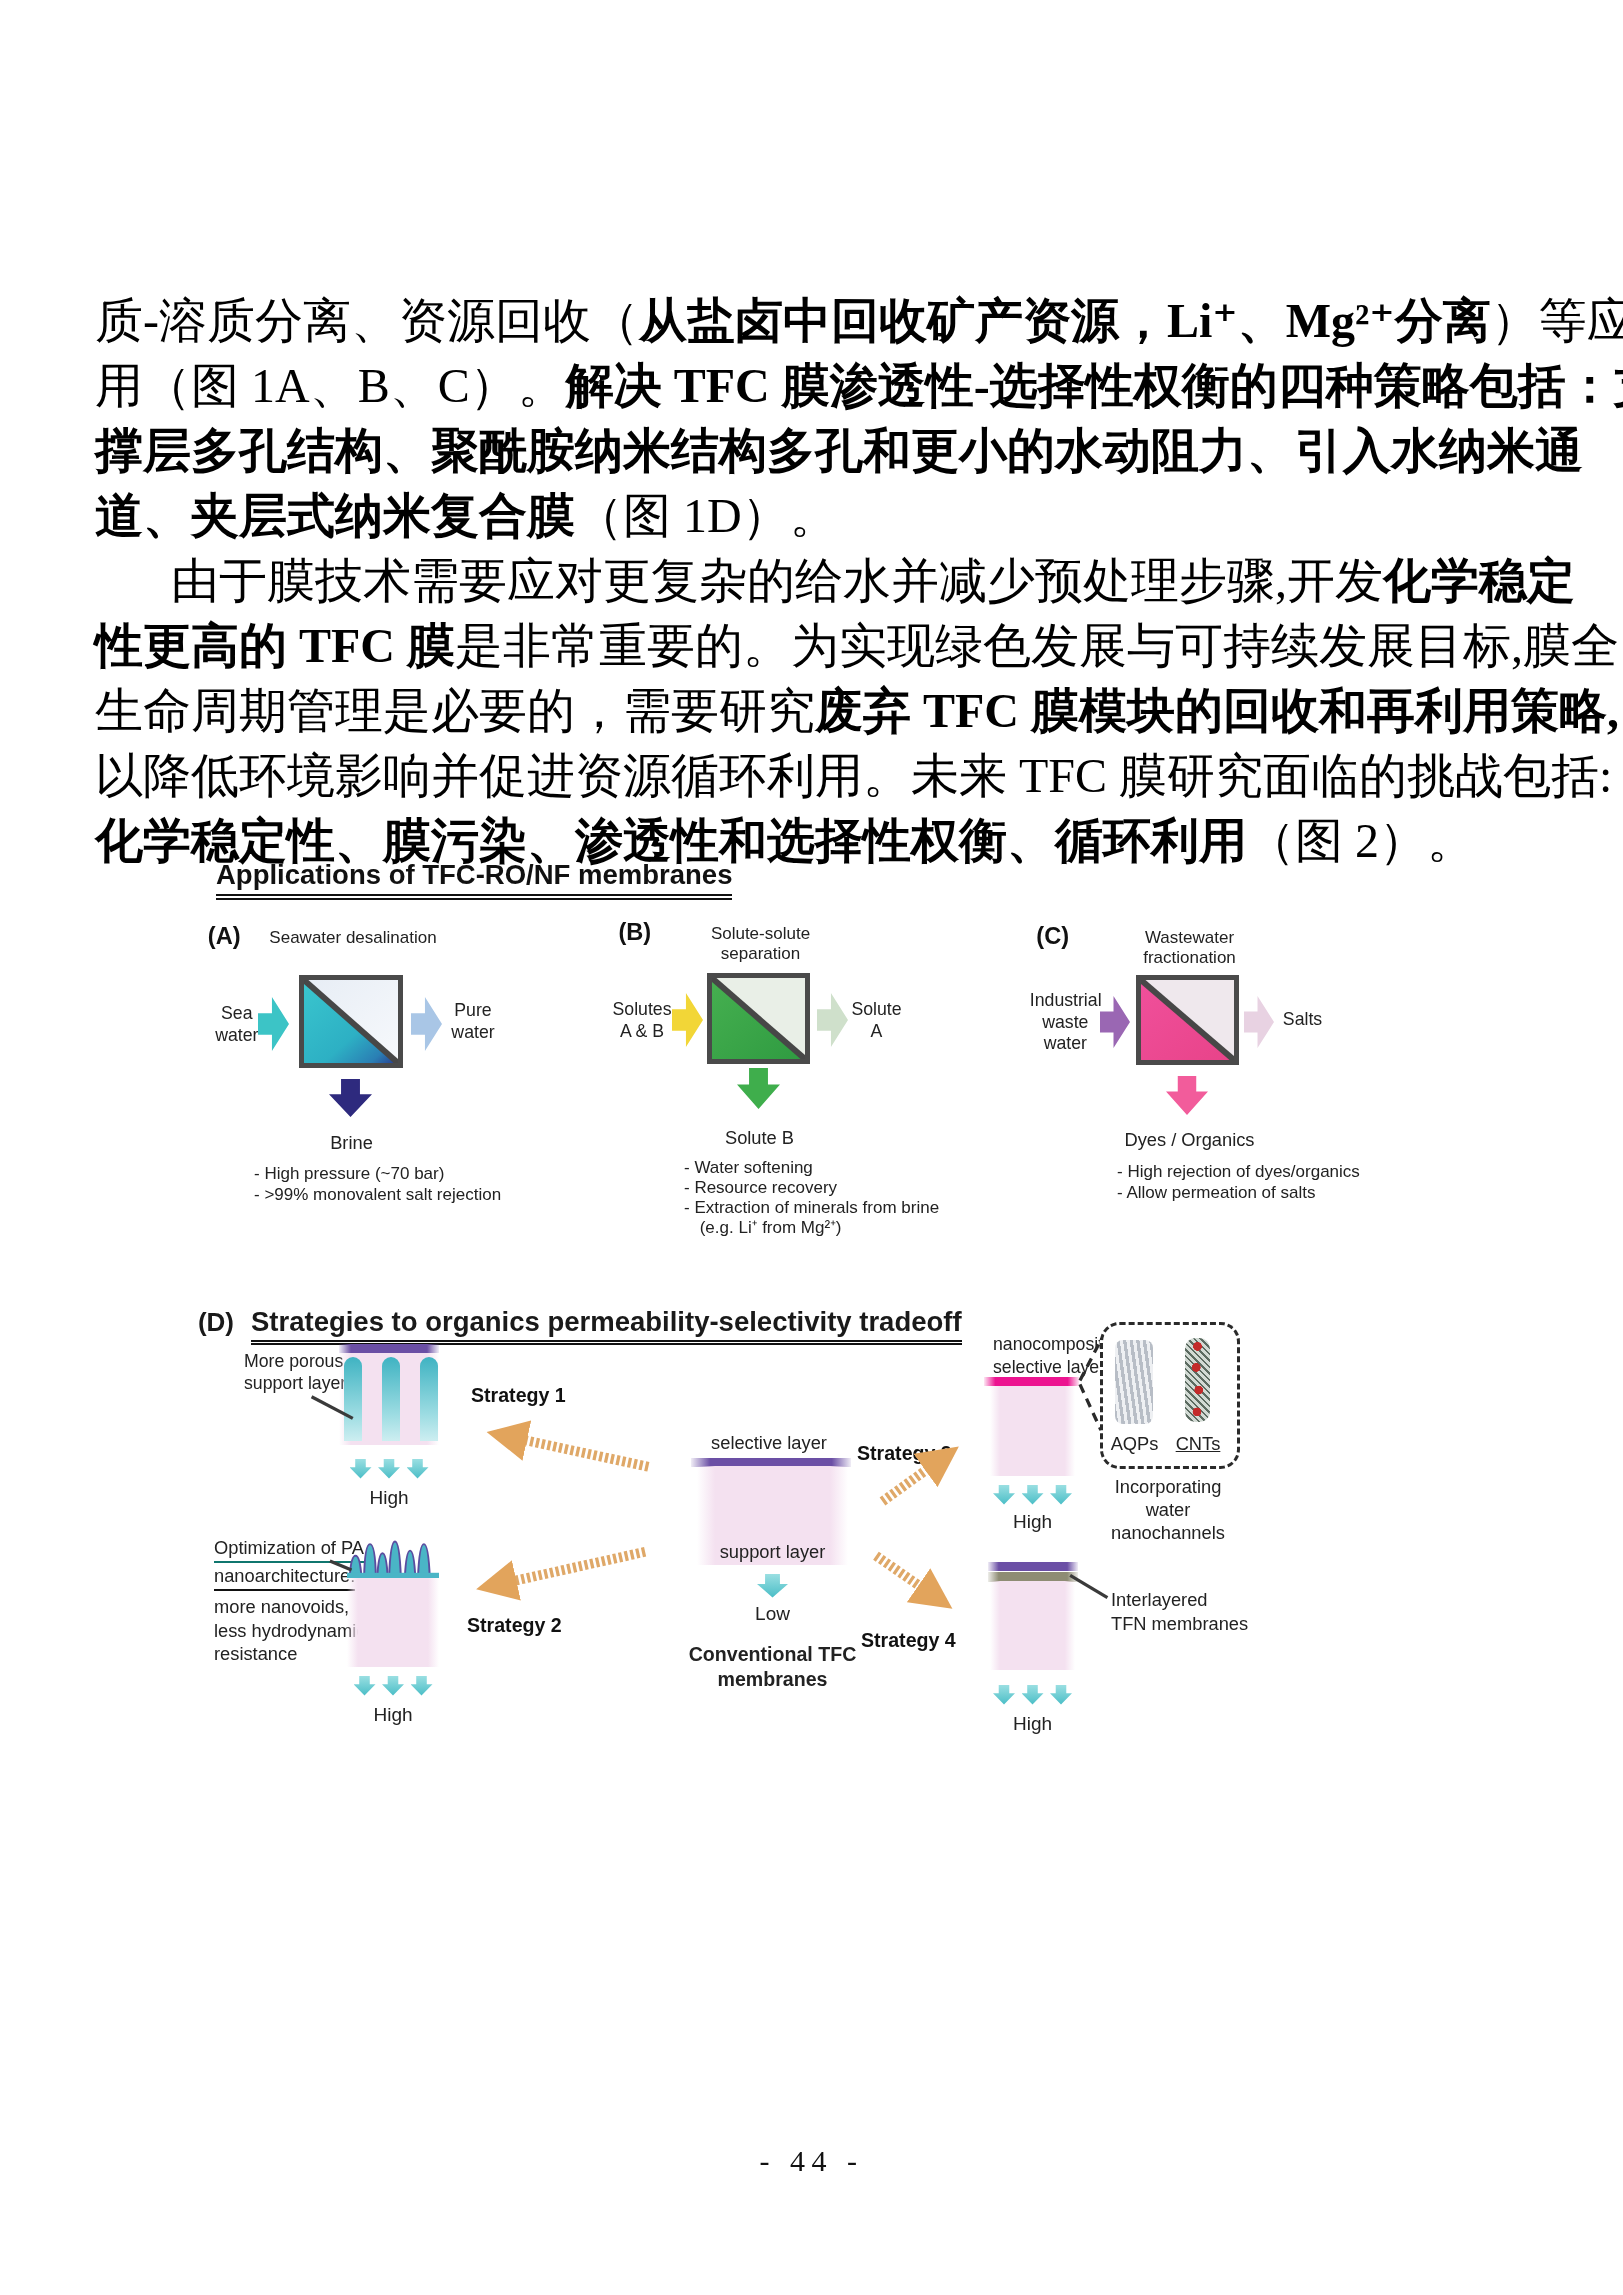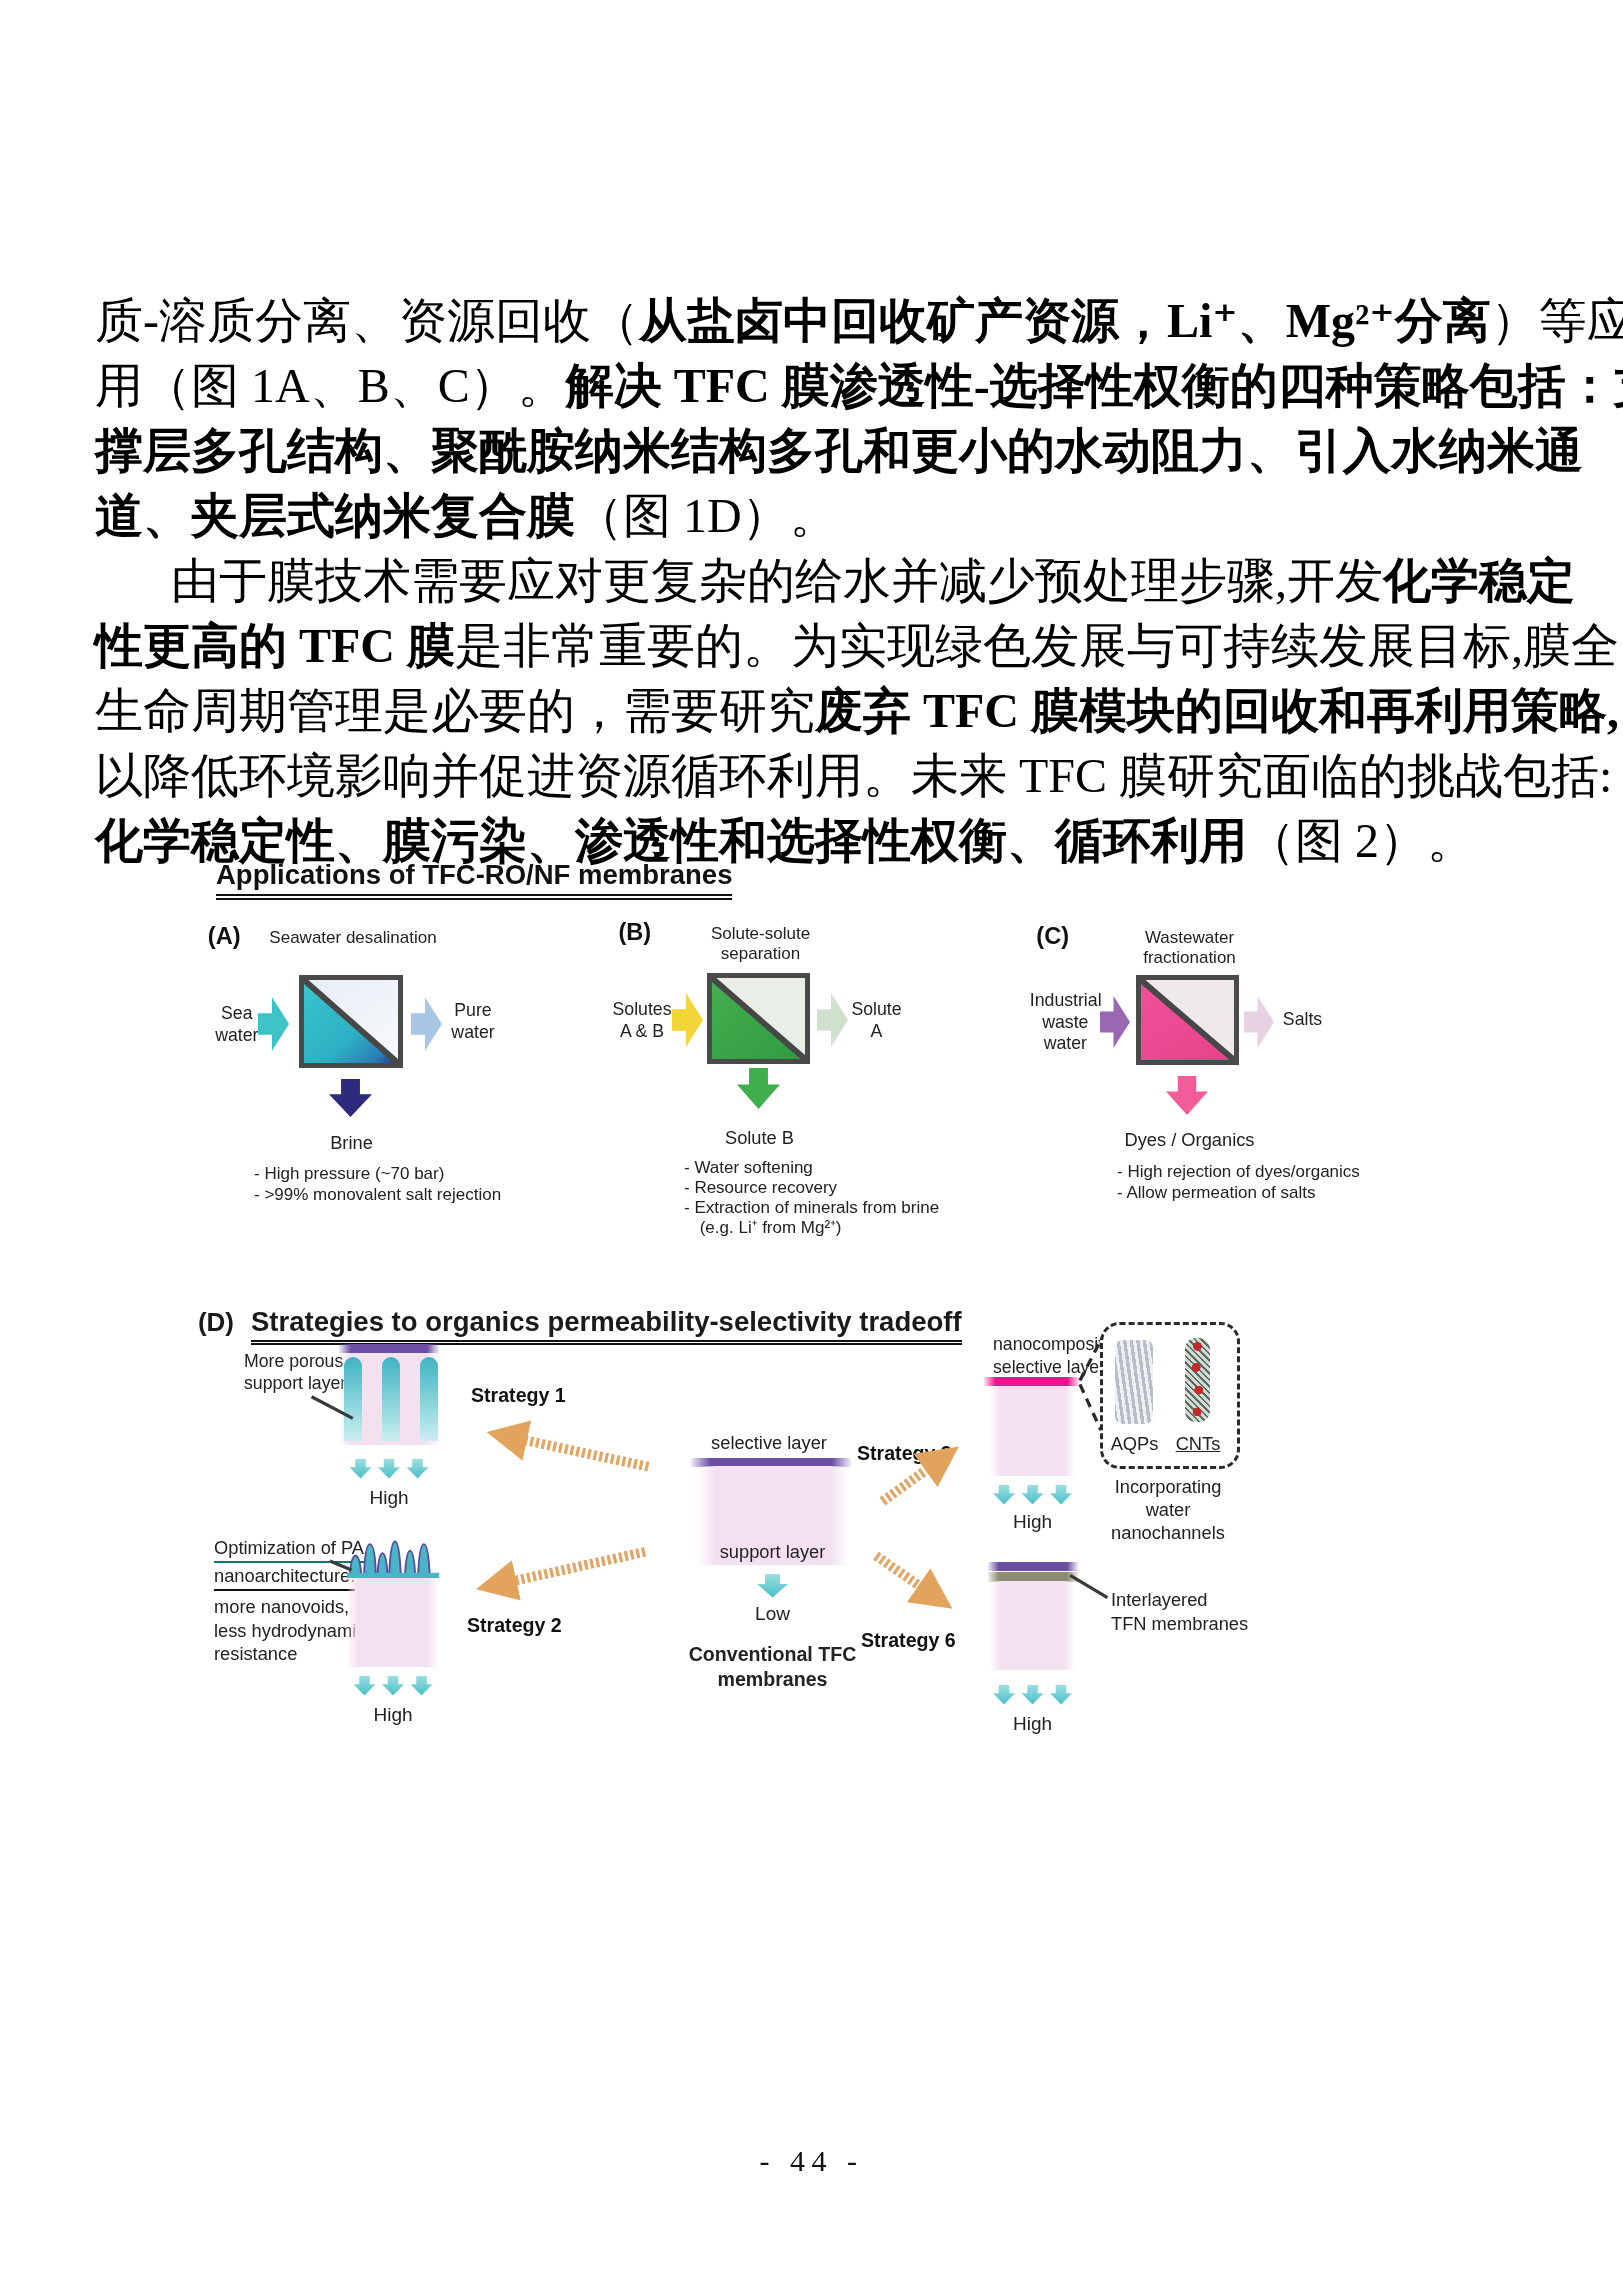--- a/index.html
+++ b/index.html
@@ -239,21 +239,21 @@
     <div class="abs bar-olive" style="left:798px;top:270px;width:90px;height:9.8px;"></div>
     <div class="abs mem-body" style="left:800px;top:279px;width:85px;height:89px;"></div>
     <div class="mini-row" style="left:800px;top:383px;width:85px;">
       <div class="mini"></div>
       <div class="mini"></div>
       <div class="mini"></div>
     </div>
     <div class="high" style="left:800px;top:411px;width:85px;">High</div>
     <div class="dlab" style="left:921px;top:286px;width:157px;font-size:18.3px;line-height:23.6px;">Interlayered</div>
     <div class="dlab" style="left:921px;top:310px;width:157px;font-size:18.3px;line-height:23.6px;">TFN membranes</div>
-    <div class="strategy" style="left:671px;top:327px;">Strategy 6</div>
+    <div class="strategy" style="left:671px;top:327px;">Strategy 4</div>
 
     <div class="dlab" style="left:24px;top:233px;font-size:18.3px;line-height:26px;">
       <span style="border-bottom:2px solid #0f766e;display:inline-block;">Optimization of PA</span><br>
       <span style="border-bottom:2px solid #111;display:inline-block;">nanoarchitecture:</span>
     </div>
     <div class="dlab" style="left:24px;top:293px;width:165px;font-size:18.3px;line-height:23.6px;">more nanovoids, less hydrodynamic resistance</div>
     <div class="abs" style="left:157px;top:233px;width:92px;height:43px;">
       <svg width="92" height="43" viewBox="0 0 140 66" preserveAspectRatio="none">
         <g fill="#4ab5c6" stroke="#5b4ea0" stroke-width="3" stroke-linejoin="round">
           <path d="M4,66 q2,-34 9,-34 q7,0 9,34 z"></path>

